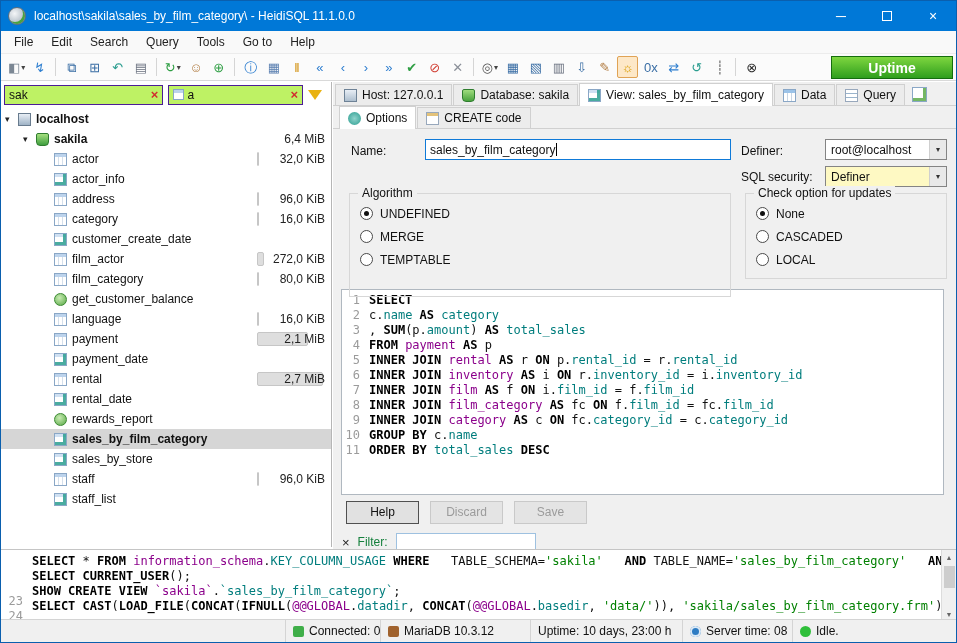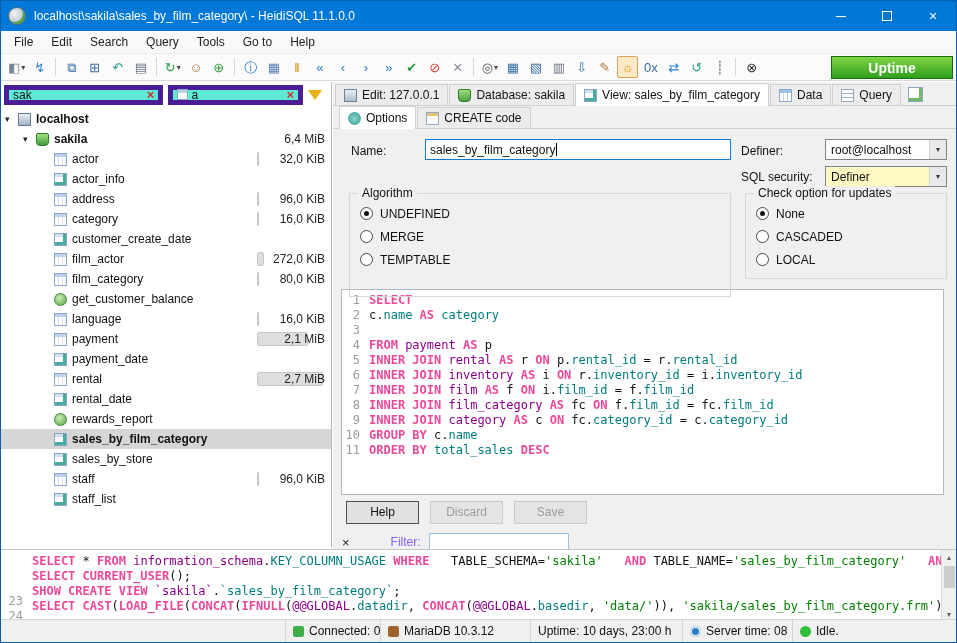--- a/index.html
+++ b/index.html
@@ -35,21 +35,21 @@
   .tb-dd { font-size:8px; color:#444; margin-left:1px; }
   .tb-sep { width:1px; height:18px; background:#d5d5d5; margin:0 4px; flex:none; }
   .donate { position:absolute; right:3px; top:2px; width:122px; height:23px;
     background:linear-gradient(#7ed63f,#2f9e1d); border:1px solid #156d0e; color:#fff;
     font-weight:bold; font-size:14px; font-family:"Liberation Sans",sans-serif;
     display:flex; align-items:center; justify-content:center; }
   
   .left { position:absolute; left:0; top:81px; width:331px; bottom:95px; background:#fff;
     border-right:1px solid #b6b6b6; }
   .filters { height:25px; display:flex; align-items:center; padding:2px 3px; gap:5px; }
-  .searchbox { height:20px; border:5px solid #4c1d95; background:#5eead4; display:flex;
+  .searchbox { height:20px; border:1px solid #4c1d95; background:#bef264; display:flex;
     align-items:center; padding:0 4px; gap:3px; }
   .searchbox.first { width:160px; }
   .searchbox.second { width:135px; }
   .sx { color:#d12f2f; font-weight:bold; margin-left:auto; font-size:13px; }
   .minigrid { width:11px; height:11px; background:#fff; border:1px solid #8aa7c6;
     background-image:linear-gradient(#bcd3ec 0 3px, transparent 3px); flex:none; }
   .funnel { width:0; height:0; border-left:7px solid transparent; border-right:7px solid transparent;
     border-top:10px solid #e9b212; margin-left:auto; margin-right:6px; }
   .tree { position:absolute; top:27px; left:0; right:0; bottom:0; overflow:hidden; }
   .tree-row { height:20px; display:flex; align-items:center; padding-right:6px; white-space:nowrap; }
@@ -120,35 +120,35 @@
   .radio.sel::after { content:""; position:absolute; left:3px; top:3px; width:5px; height:5px;
     border-radius:50%; background:#111; }
   
   .editor { margin:4px 12px 0 8px; height:206px; background:#fff; border:1px solid #b0b8c0;
     overflow:hidden; padding-top:3px; flex:none; }
   .sql-line { display:flex; height:15px; line-height:15px;
     font-family:"DejaVu Sans Mono", monospace; font-size:12px; }
   .ln { width:27px; text-align:right; color:#9b9b9b; padding-right:9px; flex:none; }
   .log .ln { width:31px;margin-top:40px; }
   .code { white-space:pre; }
-  .tk-kw { color:#ec4899; font-weight:bold; }
+  .tk-kw { color:#000000; font-weight:bold; }
   .tk-tbl { color:#8b008b; }
   .tk-col { color:#007d7d; }
   .tk-str { color:#008000; }
   .tk-txt { color:#111; }
   
   .btnrow { height:34px; display:flex; align-items:center; gap:11px; padding-left:13px; flex:none; }
   .btn { width:73px; height:23px; display:flex; align-items:center; justify-content:center;
     background:#e1e1e1; border:1px solid #adadad; }
   .btn.primary { border-color:#505050; }
   .btn.disabled { color:#9b9b9b; background:#e4e4e4; border-color:#c9c9c9; }
   .filterbar { height:26px; display:flex; align-items:center; gap:8px; padding-left:9px;
     background:#f0f0f0; flex:none; }
   .fclose { color:#222; font-size:13px; }
-  .flabel2 { color:#8b5cf6;margin-left:33px; }
+  .flabel2 { color:#15803d; }
   .filter-input { width:140px; height:18px; background:#fff; border:1px solid #9ec1e0; outline:none;
     font-family:"Liberation Sans",sans-serif; }
   
   .log { position:absolute; left:0; right:0; top:548px; height:72px; background:#fff;
     border-top:1px solid #c5c5c5; padding-top:4px; overflow:hidden; }
   .vscroll { position:absolute; right:0; top:0; bottom:0; width:15px; background:#f0f0f0;
     border-left:1px solid #dcdcdc; display:flex; flex-direction:column; align-items:center; }
   .sarr { font-size:7px; color:#666; height:14px; display:flex; align-items:center; }
   .sarr.down { margin-top:auto; }
   .sthumb { width:11px; height:22px; background:#cdcdcd; margin-top:2px; }
@@ -481,21 +481,21 @@
         <span class="tlabel">staff_list</span>
         <span class="tsize"></span>
       </div>
     </div>
 </div>
 
 <div class="right">
   <div class="tabs" id="main-tabs">
       <div class="tab">
         <span class="tabicon tabicon-host"></span>
-        <span class="tablabel">Edit: 127.0.0.1</span>
+        <span class="tablabel">Host: 127.0.0.1</span>
       </div>
       <div class="tab">
         <span class="tabicon tabicon-database"></span>
         <span class="tablabel">Database: sakila</span>
       </div>
       <div class="tab active">
         <span class="tabicon tabicon-view"></span>
         <span class="tablabel">View: sales_by_film_category</span>
       </div>
       <div class="tab">
@@ -575,20 +575,21 @@
       <div class="sql-line">
         <span class="ln">1</span>
         <span class="code"><span class="tk-kw">SELECT</span></span>
       </div>
       <div class="sql-line">
         <span class="ln">2</span>
         <span class="code"><span class="tk-txt">c.</span><span class="tk-col">name</span><span class="tk-txt"> </span><span class="tk-kw">AS</span><span class="tk-txt"> </span><span class="tk-col">category</span></span>
       </div>
       <div class="sql-line">
         <span class="ln">3</span>
+        <span class="code"><span class="tk-txt">, </span><span class="tk-kw">SUM</span><span class="tk-txt">(p.</span><span class="tk-col">amount</span><span class="tk-txt">) </span><span class="tk-kw">AS</span><span class="tk-txt"> </span><span class="tk-col">total_sales</span></span>
       </div>
       <div class="sql-line">
         <span class="ln">4</span>
         <span class="code"><span class="tk-kw">FROM</span><span class="tk-txt"> </span><span class="tk-tbl">payment</span><span class="tk-txt"> </span><span class="tk-kw">AS</span><span class="tk-txt"> p</span></span>
       </div>
       <div class="sql-line">
         <span class="ln">5</span>
         <span class="code"><span class="tk-kw">INNER JOIN</span><span class="tk-txt"> </span><span class="tk-tbl">rental</span><span class="tk-txt"> </span><span class="tk-kw">AS</span><span class="tk-txt"> r </span><span class="tk-kw">ON</span><span class="tk-txt"> p.</span><span class="tk-col">rental_id</span><span class="tk-txt"> = r.</span><span class="tk-col">rental_id</span></span>
       </div>
       <div class="sql-line">

